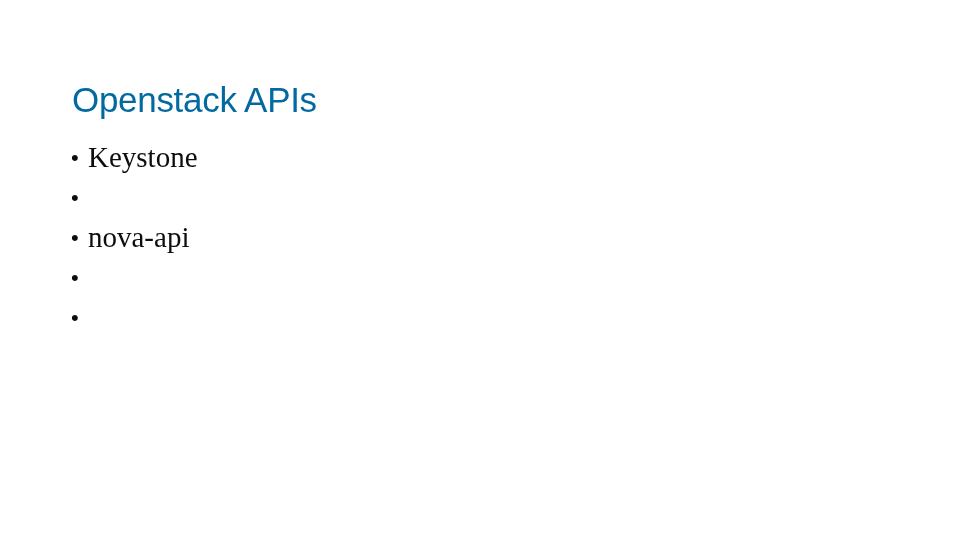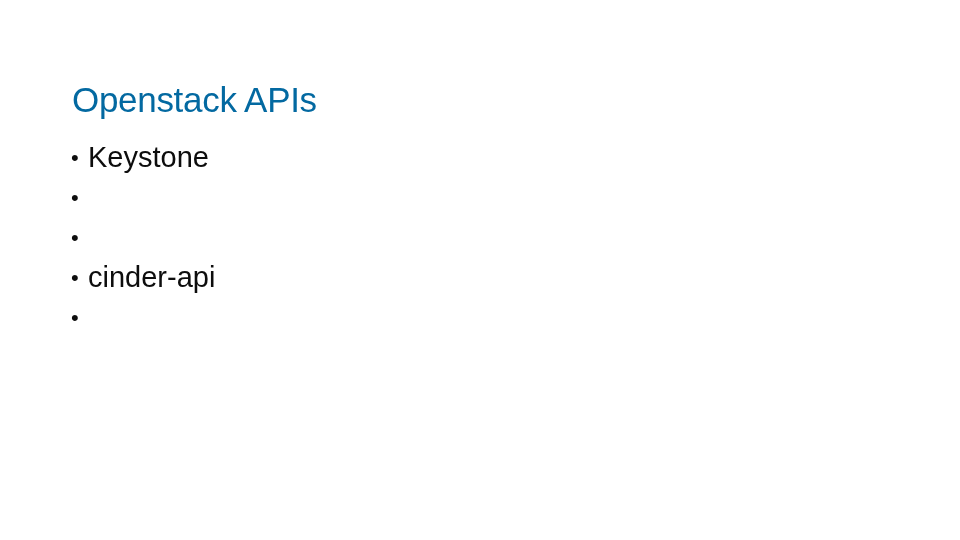--- a/index.html
+++ b/index.html
@@ -69,20 +69,21 @@
     top: 0;
     width: 14px;
     line-height: 33px;
     font-size: 22px;
     color: #0d0d0d;
     text-align: left;
   }
 
   .bullet-label {
     display: inline-block;
+    font-family: Liberation Serif, serif;
   }
 </style>
 </head>
 <body>
 
 <div class="slide">
 
   <h1 class="slide-title">Openstack APIs</h1>
 
   <div class="slide-body">
@@ -92,25 +93,25 @@
         <span class="bullet-marker">•</span>
         <span class="bullet-label">Keystone</span>
       </li>
 
       <li class="bullet-item">
         <span class="bullet-marker">•</span>
       </li>
 
       <li class="bullet-item">
         <span class="bullet-marker">•</span>
+        <span class="bullet-label">nova-api</span>
       </li>
 
       <li class="bullet-item">
         <span class="bullet-marker">•</span>
-        <span class="bullet-label">cinder-api</span>
       </li>
 
       <li class="bullet-item">
         <span class="bullet-marker">•</span>
       </li>
 
     </ul>
   </div>
 
 </div>

